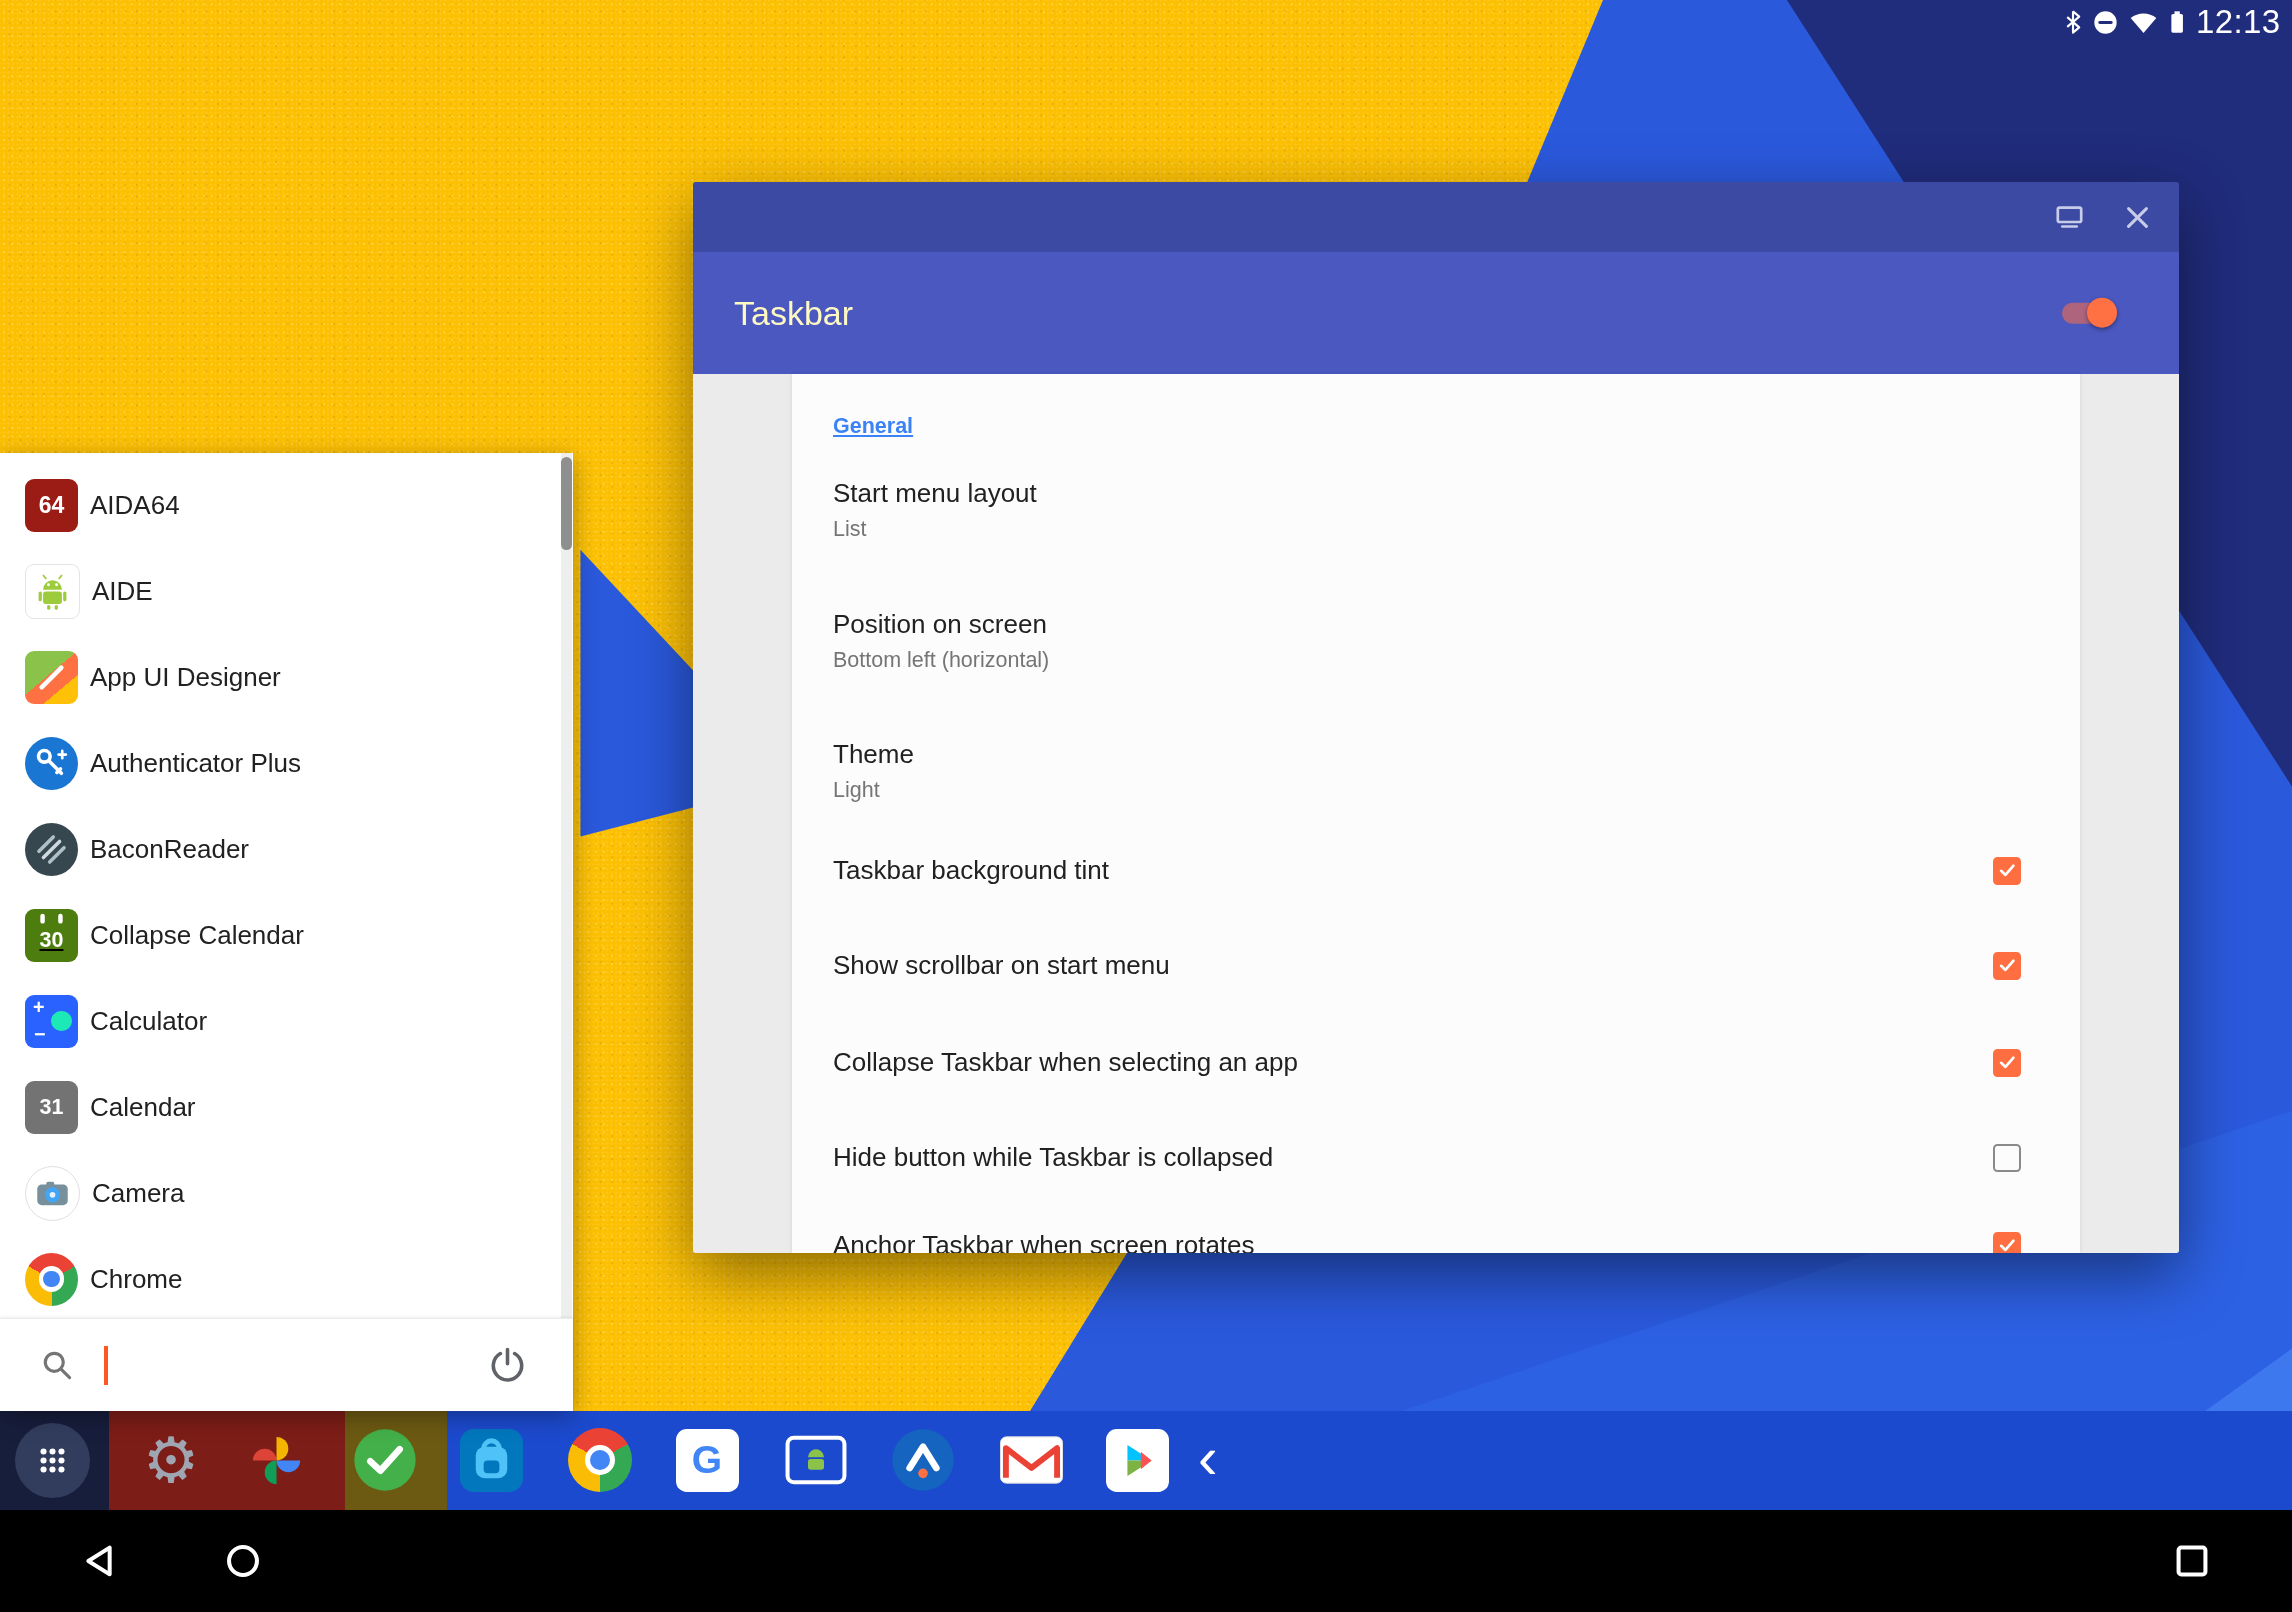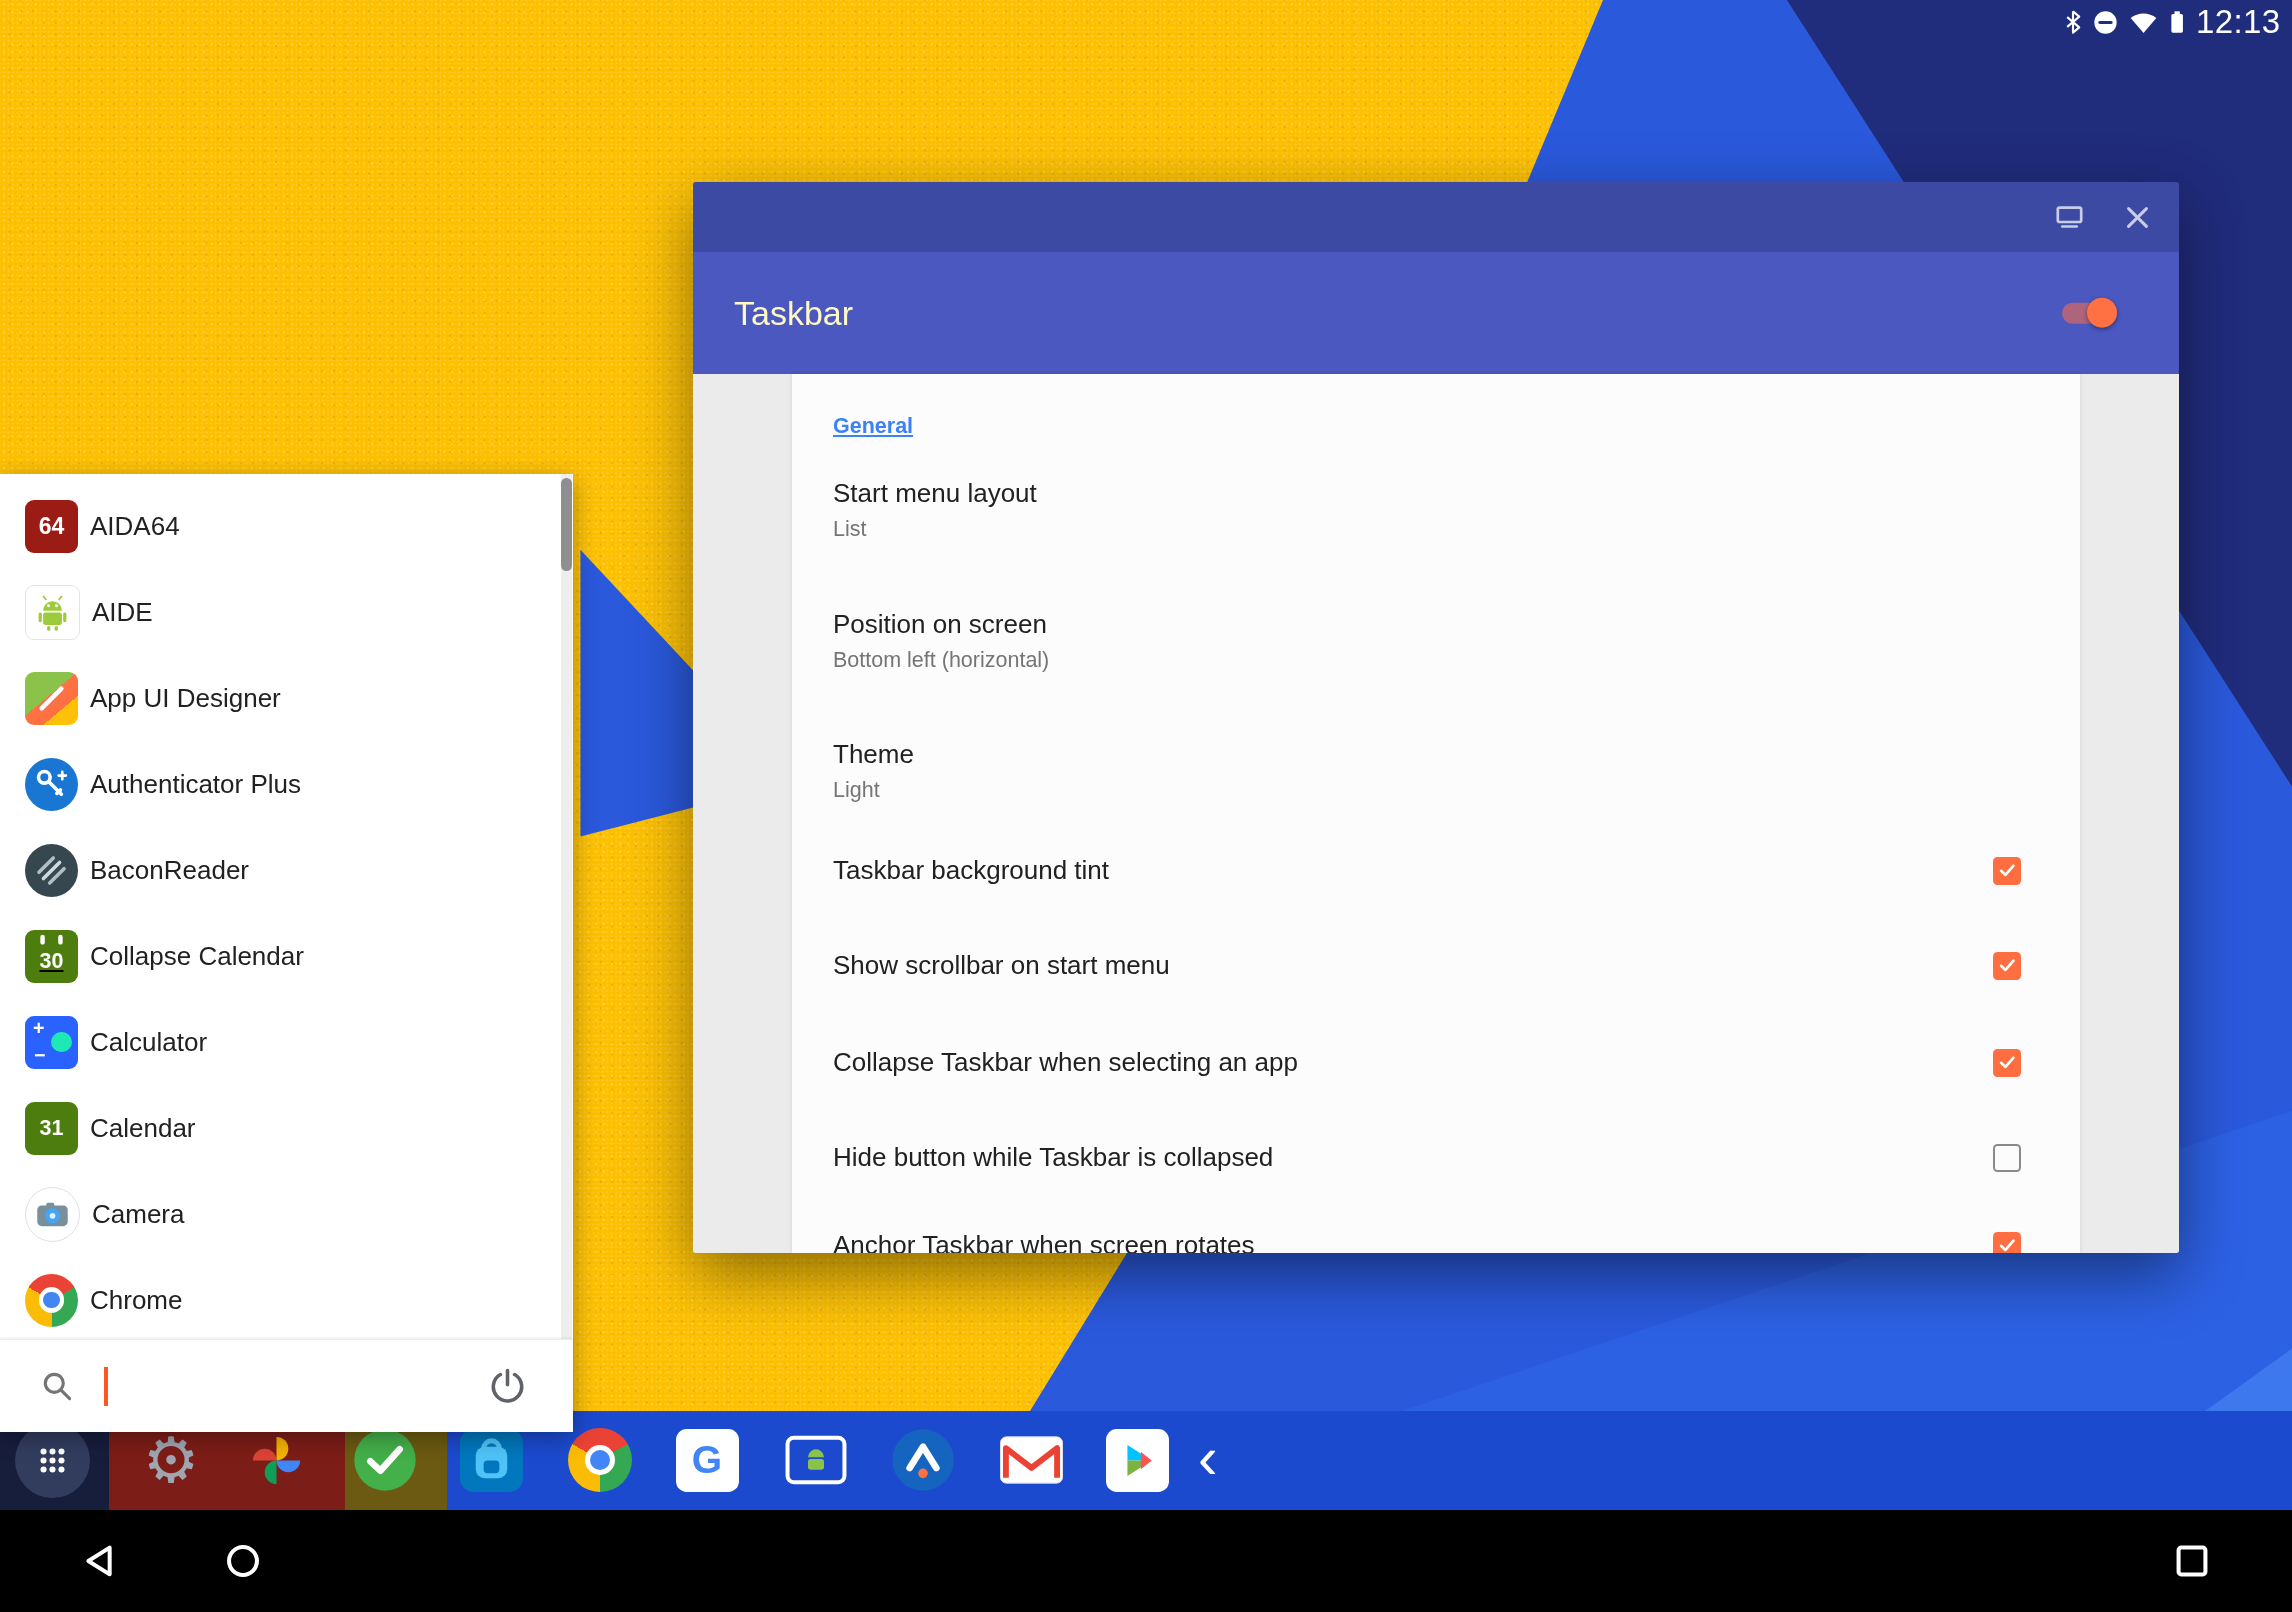--- a/index.html
+++ b/index.html
@@ -52,39 +52,39 @@
   .row.check{height:57px;display:flex;align-items:center;justify-content:space-between;}
   .row-title-c{font-size:26px;color:#212121;}
   .checkbox{width:28px;height:28px;margin-right:18px;border-radius:4.5px;box-sizing:border-box;
     border:2.7px solid #8a8a8a;background:transparent;display:flex;align-items:center;
     justify-content:center;flex:none;cursor:pointer;}
   .checkbox svg{opacity:0;}
   .checkbox.on{border-color:#ff6e40;background:#ff6e40;}
   .checkbox.on svg{opacity:1;}
 
   
-  .start-menu{position:absolute;left:0;top:474px;width:573px;height:958px;background:#fff;
+  .start-menu{position:absolute;left:0;top:453px;width:573px;height:958px;background:#fff;
     box-shadow:0 5.4px 23px rgba(0,0,0,.35);z-index:12;}
   .app-list{position:absolute;top:0;left:0;right:0;bottom:92px;padding-top:9px;overflow:hidden;}
   .app-row{height:86px;display:flex;align-items:center;padding-left:25px;cursor:pointer;}
   .app-ico{width:53px;height:53px;border-radius:10.7px;flex:none;position:relative;
     display:flex;align-items:center;justify-content:center;overflow:hidden;}
   .app-label{margin-left:12px;font-size:26px;color:#212121;}
   .badge{color:#fff;font-weight:700;font-size:23px;}
   .ico-aida{background:#9b1c15;border-radius:9px;}
   .ico-aide{background:#fff;border:0.9px solid #e4e4e4;border-radius:9px;}
   .ico-appui{background:linear-gradient(140deg,#8bc34a 0 45%,#ff7043 45% 70%,#ffc107 70%);border-radius:9px;}
   .ico-auth{background:#1976d2;border-radius:50%;}
   .ico-bacon{background:#37474f;border-radius:50%;}
   .ico-buscal{background:#4d7c0f;border-radius:9px;text-decoration:underline;}
   .ico-calc{background:#2962ff;border-radius:9px;}
   .calc-dot{position:absolute;right:6.3px;top:16px;width:20.6px;height:20.6px;border-radius:50%;background:#1de9b6;}
   .calc-plus{position:absolute;left:8px;top:1.8px;color:#fff;font-size:19.7px;font-weight:700;}
   .calc-minus{position:absolute;left:9px;bottom:1.8px;color:#fff;font-size:19.7px;font-weight:700;}
-  .ico-cal{background:#4d7c0f;border-radius:9px;}
+  .ico-cal{background:#737373;border-radius:9px;}
   .ico-camera{background:#fff;border:0.9px solid #e0e0e0;border-radius:50%;}
   .chrome{border-radius:50%;position:relative;
     background:conic-gradient(from -60deg,#ea4335 0 120deg,#34a853 0 240deg,#fbbc05 0 360deg);}
   .chrome::before{content:"";position:absolute;inset:26%;background:#fff;border-radius:50%;}
   .chrome::after{content:"";position:absolute;inset:34%;background:#4285f4;border-radius:50%;}
   .menu-scrollbar{position:absolute;right:0.9px;top:0;bottom:92px;width:10.7px;background:#eeeeee;}
   .menu-scroll-handle{position:absolute;top:3.6px;left:0;width:10.7px;height:93px;background:#8f8f8f;border-radius:5.4px;}
   .search-bar{position:absolute;left:0;right:0;bottom:0;height:92px;background:#fff;
     border-top:0.9px solid #ececec;box-shadow:0 -0.9px 2.7px rgba(0,0,0,.08);display:flex;align-items:center;}
   .search-mag{margin-left:39px;flex:none;}

